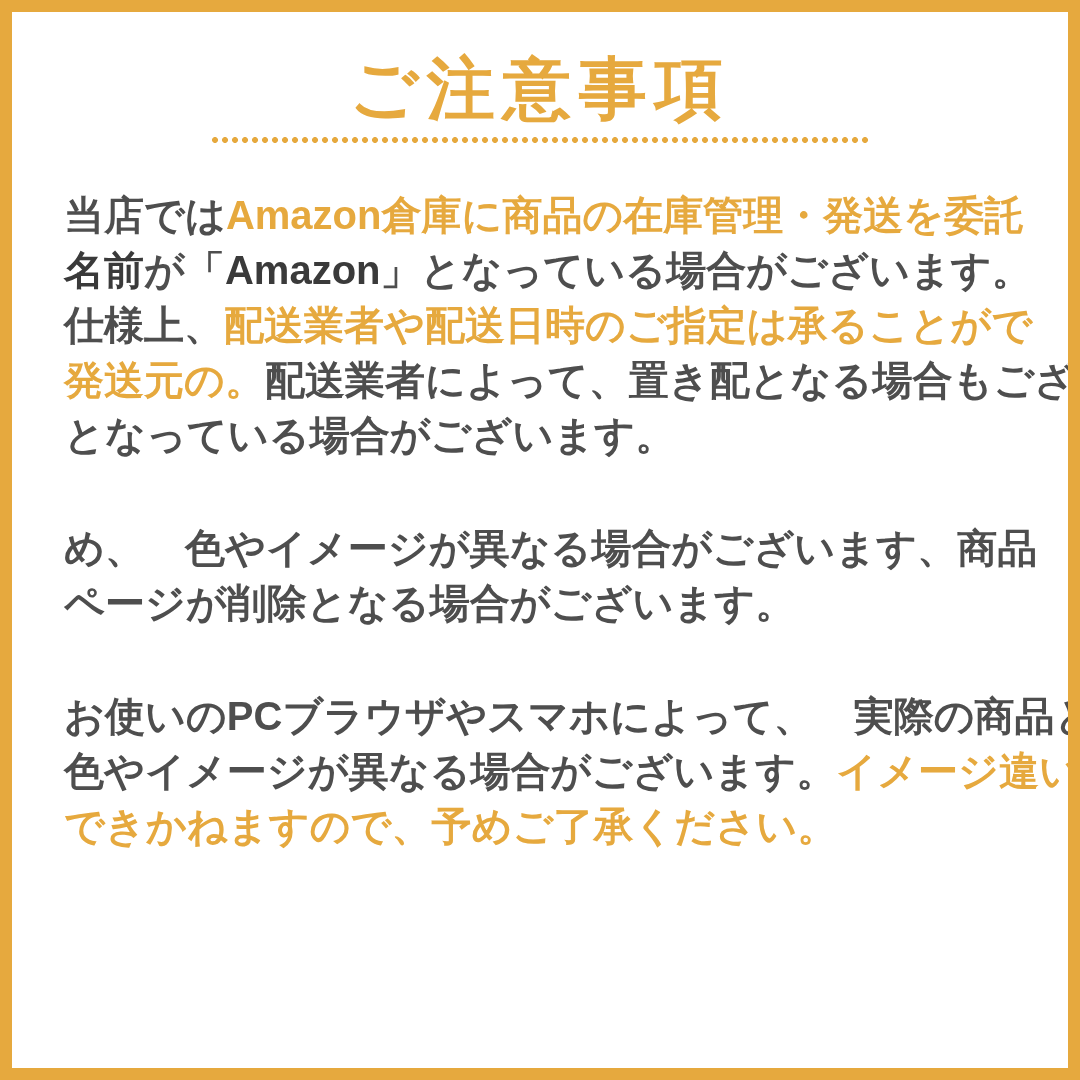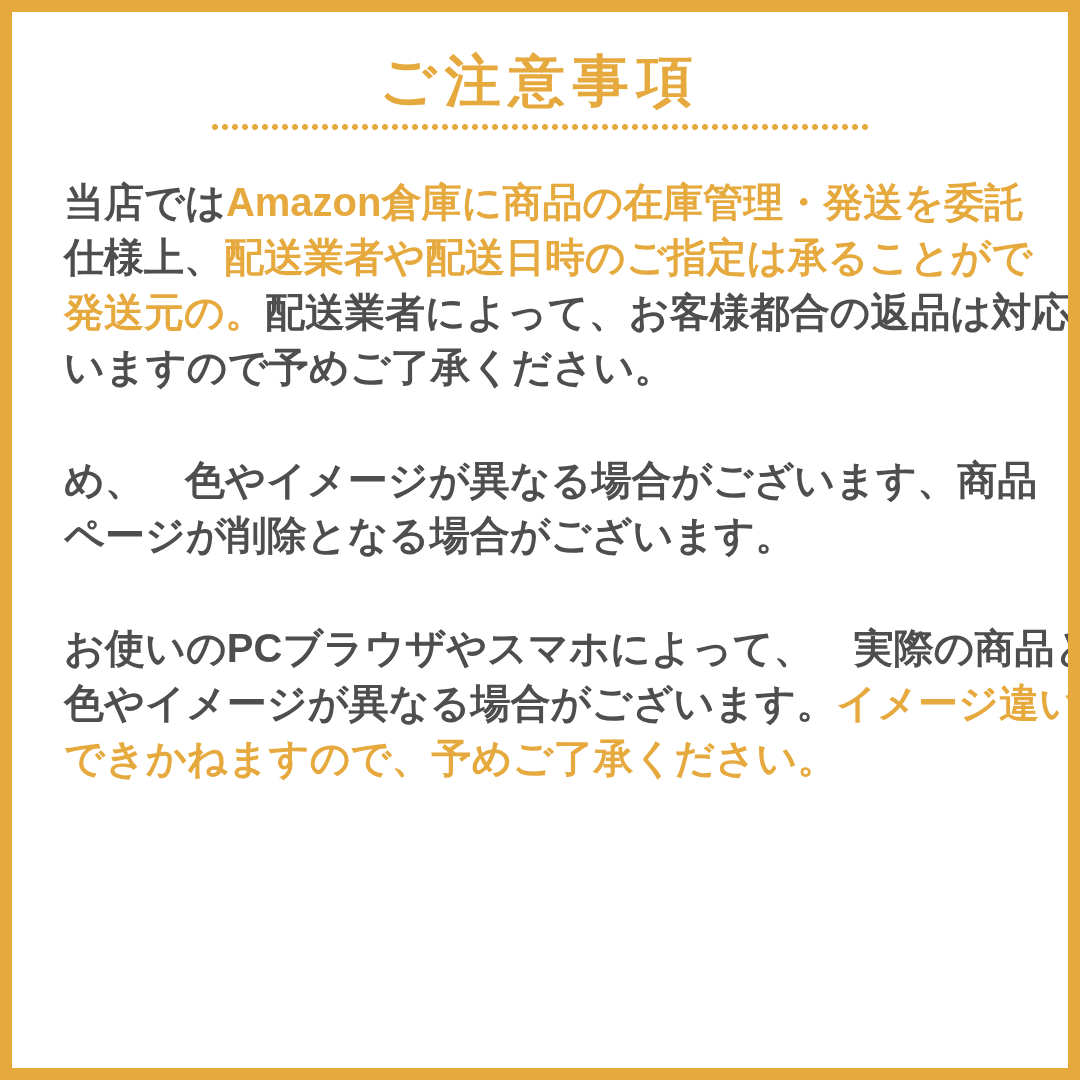--- a/index.html
+++ b/index.html
@@ -15,21 +15,21 @@
     font-family:"Liberation Sans","DejaVu Sans",sans-serif;
   }
   .frame{
     position:absolute;inset:0;box-sizing:border-box;
     border:12px solid var(--accent);
     pointer-events:none;
   }
   .title{
     margin:50px 0 0;
     text-align:center;
-    font-size:56px;
+    font-size:68px;
     font-weight:800;
     letter-spacing:8px;
     line-height:1.12;
     color:var(--accent);
   }
   .divider{
     width:660px;height:8px;
     margin:10px auto 0;
     background-image:radial-gradient(circle, var(--accent) 2.6px, transparent 3.3px);
     background-size:10px 8px;
@@ -54,23 +54,24 @@
 
 <div class="frame"></div>
 
 <h1 class="title">ご注意事項</h1>
 
 <div class="divider"></div>
 
 <div class="content" id="notice-body">
     <p class="para">
       <span class="line"><span class="run-normal">当店では</span><span class="run-accent">Amazon倉庫に商品の在庫管理・発送を委託</span></span>
+      <span class="line"><span class="run-strong">名前</span><span class="run-normal">が「</span><span class="run-strong">Amazon</span><span class="run-normal">」となっている場合がございます。</span></span>
       <span class="line"><span class="run-normal">仕様上、</span><span class="run-accent">配送業者や配送日時のご指定は承ることがで</span></span>
-      <span class="line"><span class="run-accent">発送元の。</span><span class="run-normal">配送業者によって、お客様都合の返品は対応</span></span>
-      <span class="line"><span class="run-normal">いますので予めご了承ください。</span></span>
+      <span class="line"><span class="run-accent">発送元の。</span><span class="run-normal">配送業者によって、置き配となる場合もござ</span></span>
+      <span class="line"><span class="run-normal">となっている場合がございます。</span></span>
     </p>
     <p class="para">
       <span class="line"><span class="run-normal">め、　色やイメージが異なる場合がございます、商品</span></span>
       <span class="line"><span class="run-normal">ページが削除となる場合がございます。</span></span>
     </p>
     <p class="para">
       <span class="line"><span class="run-normal">お使いのPCブラウザやスマホによって、　実際の商品と</span></span>
       <span class="line"><span class="run-normal">色やイメージが異なる場合がございます。</span><span class="run-accent">イメージ違い</span></span>
       <span class="line"><span class="run-accent">できかねますので、予めご了承ください。</span></span>
     </p>

